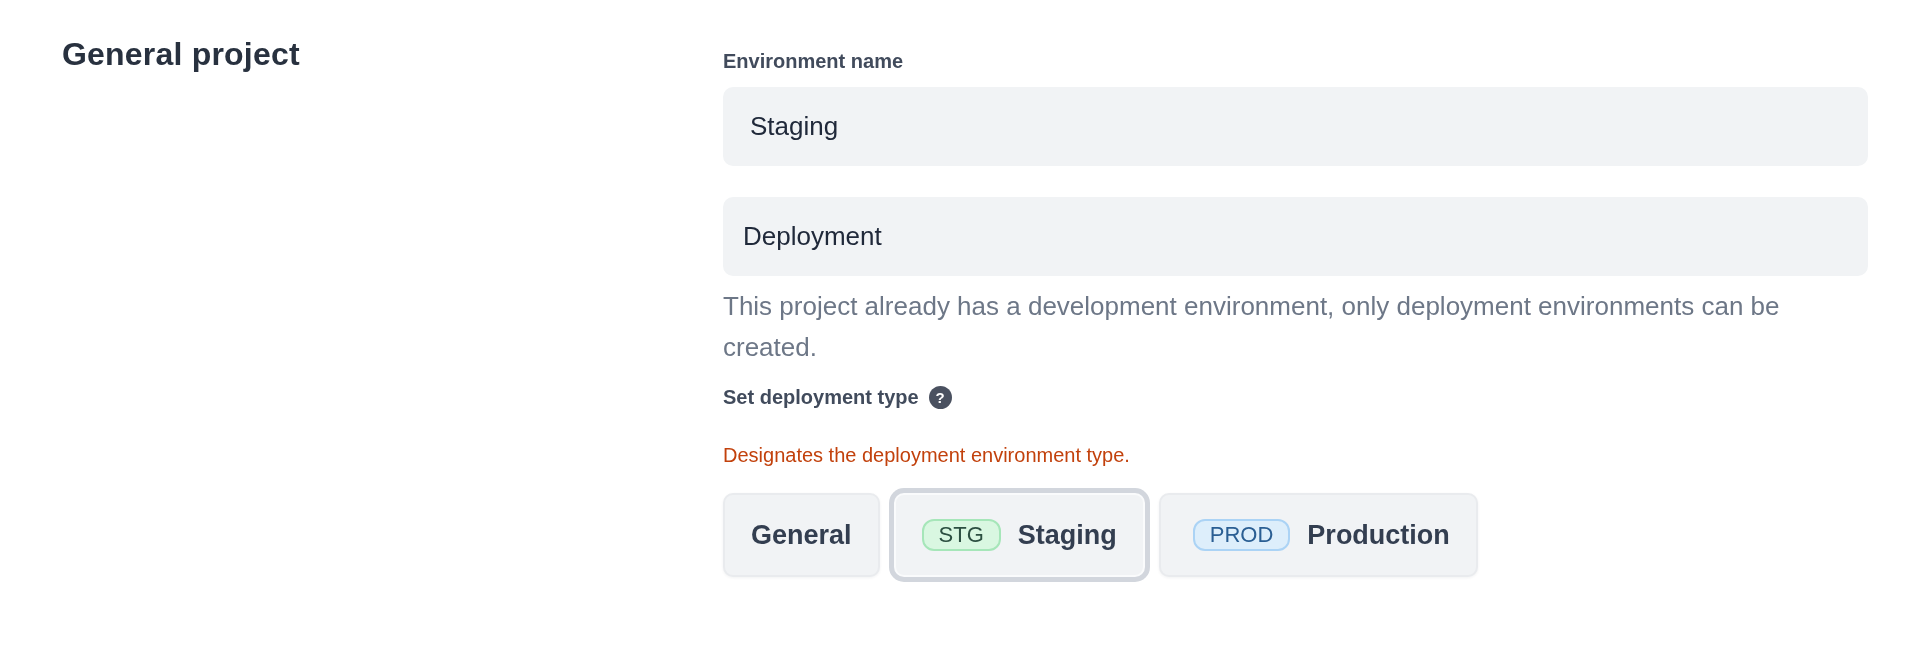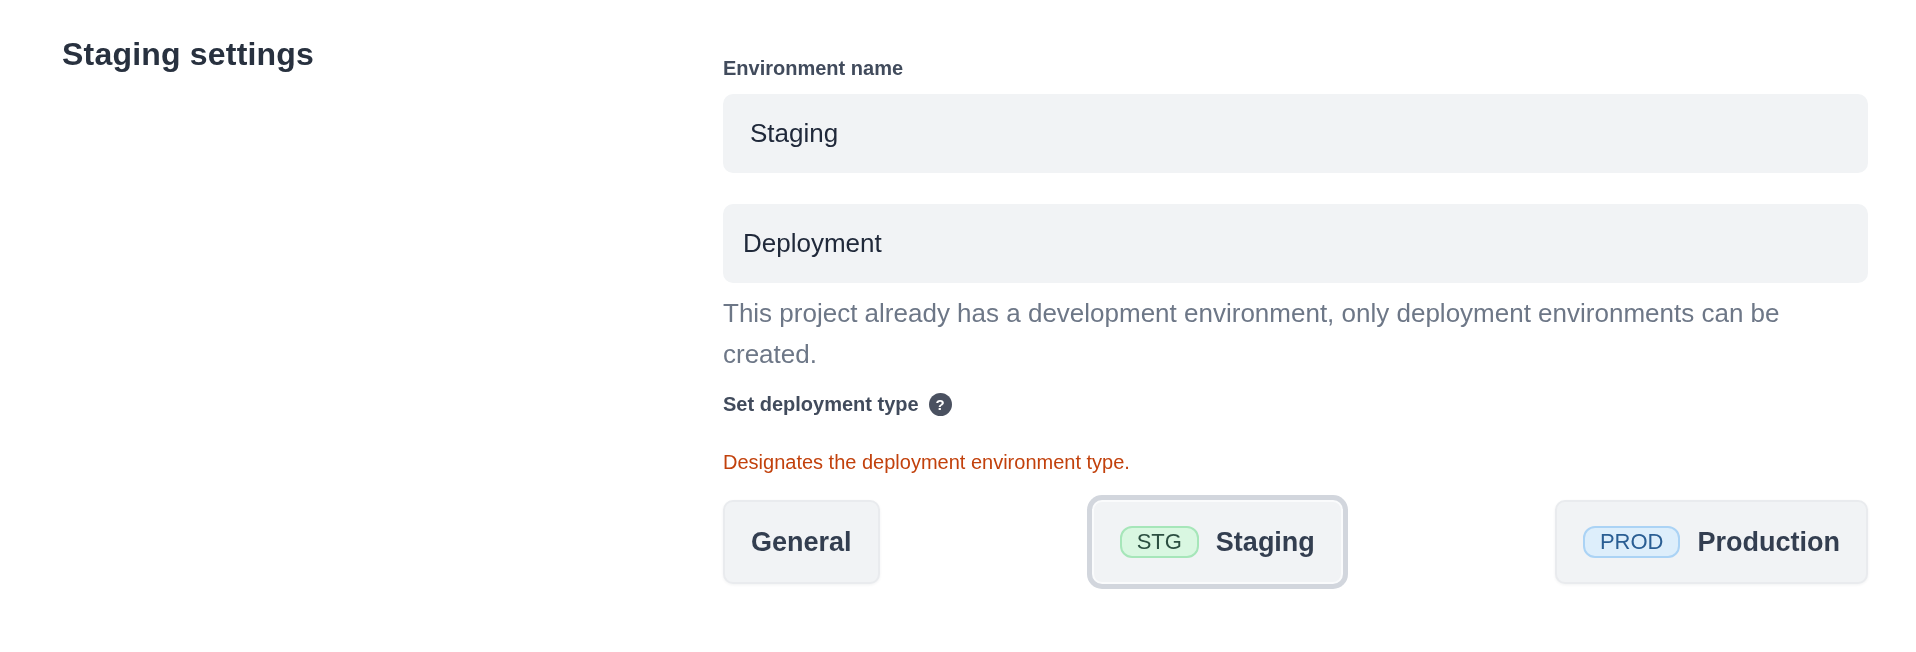--- a/index.html
+++ b/index.html
@@ -5,21 +5,21 @@
   * { margin: 0; padding: 0; box-sizing: border-box; }
   html, body { width: 1916px; height: 652px; background: #ffffff; overflow: hidden; }
   body { font-family: "Liberation Sans", "DejaVu Sans", sans-serif; color: #20293a; position: relative; }
 
   .page-title {
     position: absolute; left: 62px; top: 36px;
     font-size: 32px; font-weight: 700; color: #28313f; letter-spacing: 0.2px;
   }
 
   .form-col {
-    position: absolute; left: 723px; top: 55px; width: 1145px;
+    position: absolute; left: 723px; top: 48px; width: 1145px;
   }
 
   .field-label {
     font-size: 20px; line-height: 27px; font-weight: 700; color: #414b5c;
   }
   .field-label.mb { margin-bottom: 12px; }
 
   .text-input {
     width: 100%; height: 79px;
     background: #f1f3f5; border: none; border-radius: 10px;
@@ -41,45 +41,45 @@
     background: #4a5160; color: #ffffff;
     font-size: 15px; font-weight: 700; line-height: 1;
     display: inline-flex; align-items: center; justify-content: center;
     cursor: pointer; flex: 0 0 auto;
   }
 
   .type-description {
     font-size: 20px; line-height: 36px; color: #c2410c; margin-bottom: 20px;
   }
 
-  .seg-row { display: flex; align-items: center; gap: 14px; justify-content: space-between; }
+  .seg-row { display: flex; align-items: center; gap: 14px; }
   .seg-btn {
     height: 84px; display: inline-flex; align-items: center; gap: 17px;
     padding: 0 26px; background: #f1f3f5;
     border: 2px solid #e9ebee; border-radius: 10px;
     box-shadow: 0 1px 3px rgba(20, 30, 50, 0.06);
     font-family: inherit; font-size: 27px; font-weight: 700; color: #333e50;
     cursor: pointer;
   }
   .seg-btn.selected {
     border: 2px solid #fafbfc;
     box-shadow: 0 0 0 5px #d2d6dd, 0 1px 3px rgba(20, 30, 50, 0.06);
   }
   .env-badge {
     height: 32px; display: inline-flex; align-items: center;
     padding: 0 15px; border-radius: 12px;
     font-size: 22px; font-weight: 400;
   }
   .env-badge.stg { background: #d9f7e1; border: 2px solid #a6e6b9; color: #2c4f41; }
-  .env-badge.prod { background: #ddeefb; border: 2px solid #abd3f5; color: #2a5e93; }
+  .env-badge.prod { background: #ddeefb; border: 2px solid #abd3f5; color: #2a5e93; margin-left: 6px; }
 </style>
 </head>
 <body>
 
-<h1 class="page-title">Staging settings</h1>
+<h1 class="page-title">General project</h1>
 
 <div class="form-col">
 
   <div class="field-label mb">Environment name</div>
   <input class="text-input input-1" type="text" value="Staging" style="">
 
   <input class="text-input input-2" type="text" value="Deployment" style="">
 
   <p class="helper-text">This project already has a development environment, only deployment environments can be created.</p>
 

